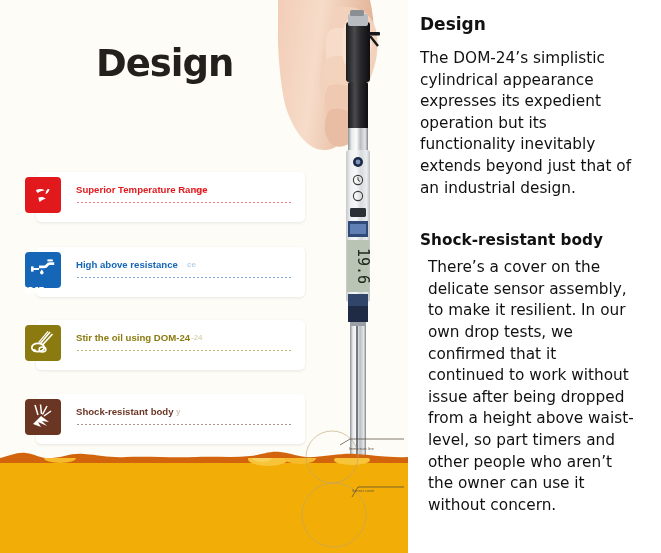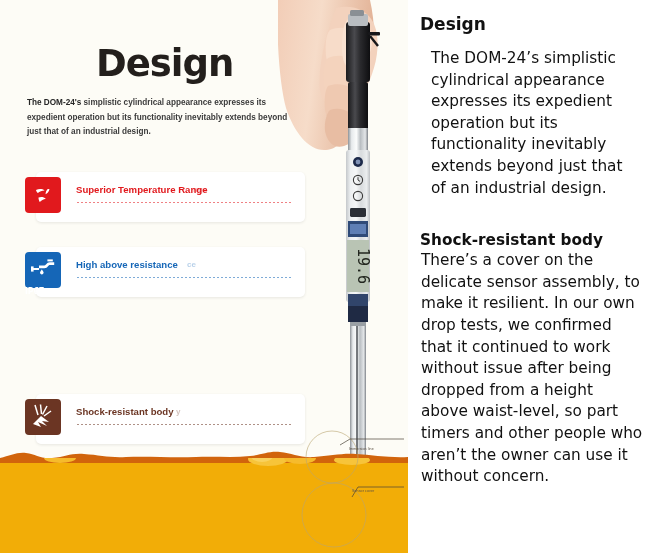--- a/index.html
+++ b/index.html
@@ -92,45 +92,42 @@
   
   .textcol{
     position:absolute;left:408px;top:0;width:253px;height:553px;
     background:#ffffff;padding:14px 16px 0 12px;box-sizing:border-box;
   }
   .tc-h1{
     font-size:17px;font-weight:700;color:#111;margin:0 0 14px 0;
     font-family:"DejaVu Sans", sans-serif;
   }
   .tc-p{
-    font-size:15.3px;line-height:21.6px;color:#111;margin:11px;
+    font-size:15.3px;line-height:21.6px;color:#111;margin:0;
     font-family:"DejaVu Sans", sans-serif;
   }
   .tc-h2{
     font-size:15.3px;font-weight:700;color:#111;margin:32px 0 0 0;
     font-family:"DejaVu Sans", sans-serif;
   }
   .tc-p2{
-    font-size:15.3px;line-height:21.6px;color:#111;margin:1px;
+    font-size:15.3px;line-height:21.6px;color:#111;margin:8px;
     font-family:"DejaVu Sans", sans-serif;
   }
 </style>
 </head>
 <body>
 
 <div class="page">
 
   <div class="infographic">
     <div class="ig-bg"></div>
 
     <div class="ig-title">Design</div>
 
-    <div class="ig-para">
-      <b>The DOM-24's</b><span> simplistic cylindrical appearance expresses its expedient operation but its functionality inevitably extends beyond just that of an industrial design.</span>
-    </div>
 
     <div class="feature f1">
       <div class="fic" style="background:#e1191d">
         <svg width="28" height="28" viewBox="0 0 28 28" aria-hidden="true">
           <path d="M7 9c3.2-1.6 6.4-1.2 8.6.4-2.6.2-5.1 1.1-6.7 2.6C8 11.6 7.3 10.4 7 9z" fill="#fff"></path>
           <path d="M20.5 8.2c-.6 2.6-2.2 4.3-4 5 .2-2 .9-3.8 2-4.9.6-.6 1.3-.2 2-.1z" fill="#fff"></path>
           <path d="M9.5 16.5c2.8-1.1 5.6-.4 7.3 1.2-2.4.6-4.6 1.8-6 3.3-.9-1.4-1.3-3-1.3-4.5z" fill="#fff"></path>
         </svg>
       </div>
       <div class="flabel" style="color:#e1191d">Superior Temperature Range</div>
@@ -146,20 +143,35 @@
           <rect x="19.4" y="2.4" width="5.4" height="2" fill="#fff"></rect>
           <path d="M15.6 15.6c0 1-.8 1.8-1.8 1.8s-1.8-.8-1.8-1.8 1.8-3.2 1.8-3.2 1.8 2.2 1.8 3.2z" fill="#fff"></path>
         </svg>
       </div>
       <div class="ip-badge" style="left:-11px;width:36px;">IP67</div>
       <div class="flabel" style="color:#1566b7">High above resistance</div>
       <div class="fghost" style="left:151px;color:#1566b7">ce</div>
       <div class="fdots" style="color:#1566b7"></div>
     </div>
 
+    <div class="feature f3">
+      <div class="fic" style="background:#8a7a10">
+        <svg width="30" height="30" viewBox="0 0 30 30" aria-hidden="true">
+          <path d="M22 4 L12 16" stroke="#fff" stroke-width="1.6" fill="none"></path>
+          <path d="M24.5 6 L14 17.5" stroke="#fff" stroke-width="1.6" fill="none"></path>
+          <path d="M20 3.4 L10.6 14.6" stroke="#fff" stroke-width="1.2" fill="none"></path>
+          <ellipse cx="10" cy="19.5" rx="6.2" ry="4.2" fill="none" stroke="#fff" stroke-width="1.8"></ellipse>
+          <ellipse cx="14.5" cy="21.5" rx="3.4" ry="2.4" fill="none" stroke="#fff" stroke-width="1.5"></ellipse>
+          <circle cx="6.6" cy="22.4" r="1.5" fill="#fff"></circle>
+        </svg>
+      </div>
+      <div class="flabel" style="color:#8a7a10">Stir the oil using DOM-24</div>
+      <div class="fghost" style="left:155px;color:#8a7a10">-24</div>
+      <div class="fdots" style="color:#8a7a10"></div>
+    </div>
 
     <div class="feature f4">
       <div class="fic" style="background:#6b3523">
         <svg width="30" height="30" viewBox="0 0 30 30" aria-hidden="true">
           <path d="M7 3 L10 13" stroke="#fff" stroke-width="1.5" fill="none"></path>
           <path d="M12.5 2.5 L13.5 12" stroke="#fff" stroke-width="1.5" fill="none"></path>
           <path d="M19 4 L14.5 12.5" stroke="#fff" stroke-width="1.5" fill="none"></path>
           <path d="M23 9 L16 14" stroke="#fff" stroke-width="1.5" fill="none"></path>
           <path d="M5 22 L13 14 L21 20 L14 19 L19 24 L10 20 L13 25 Z" fill="#fff"></path>
         </svg>

